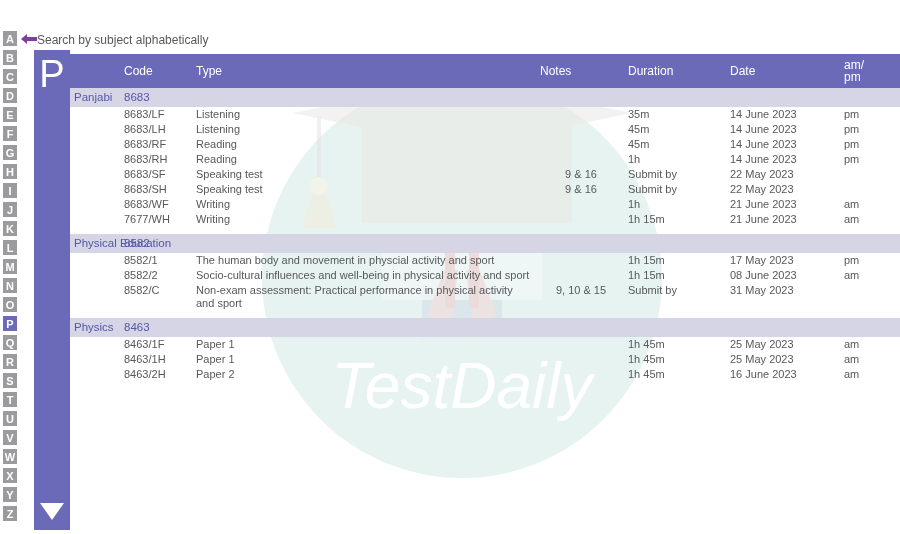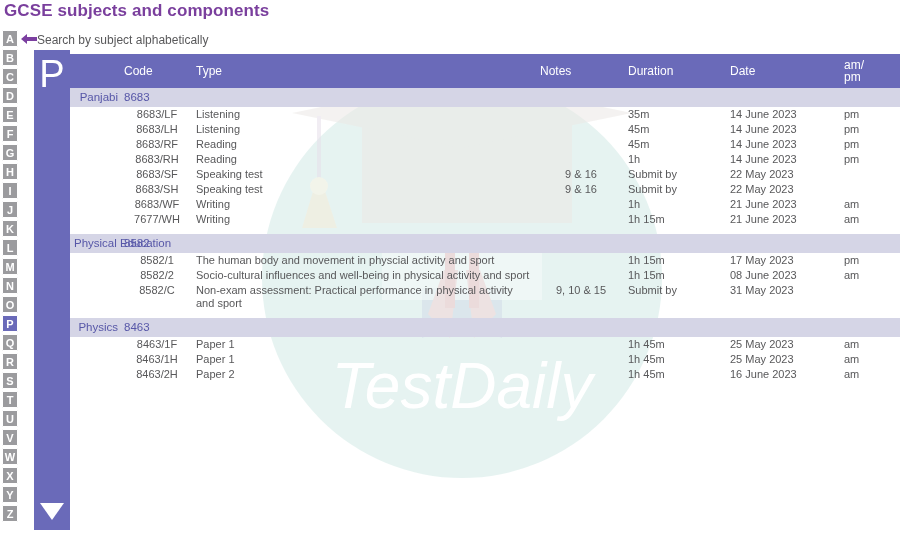--- a/index.html
+++ b/index.html
@@ -145,31 +145,31 @@
   tr.subject-row td {
     background: #d5d5e6;
     color: #5757a8;
     font-size: 11.5px;
     font-weight: 400;
     padding: 3px 0 4px 0;
     height: 19px;
     vertical-align: middle;
     white-space: nowrap;
   }
-  tr.subject-row td.sub-name { padding-left: 4px; text-align: right; }
+  tr.subject-row td.sub-name { padding-left: 4px; text-align: left; }
   tr.subject-row td.sub-code { padding-left: 6px; }
 
   tr.comp-row td {
     padding: 1px 0 1px 0;
     height: 14px;
     vertical-align: top;
     line-height: 13px;
     background: transparent;
   }
-  tr.comp-row td.col-code  { padding-left: 6px; color: #58585a; text-align: center; }
+  tr.comp-row td.col-code  { padding-left: 6px; color: #58585a; }
   tr.comp-row td.col-type  { padding-left: 6px; color: #58585a; }
   tr.comp-row td.col-notes { padding-left: 6px; color: #58585a; text-align: center; }
   tr.comp-row td.col-dur   { padding-left: 6px; color: #58585a; }
   tr.comp-row td.col-date  { padding-left: 6px; color: #58585a; }
   tr.comp-row td.col-ampm  { padding-left: 6px; color: #58585a; }
   tr.comp-row td.col-sub   { }
 
   tr.spacer-row td { height: 7px; padding: 0; }
 </style>
 </head>
@@ -195,21 +195,20 @@
         <polygon points="182,232 196,232 188,300 166,276" fill="#f6cfd0"></polygon>
         <polygon points="204,232 218,232 234,276 212,300" fill="#f6cfd0"></polygon>
         <rect x="186," y="0" width="0" height="0" fill="none"></rect>
         <rect x="183" y="215" width="10" height="55" fill="#f2bfc2"></rect>
         <rect x="207" y="215" width="10" height="55" fill="#f2bfc2"></rect>
       </g>
       <text x="200" y="370" text-anchor="middle" font-family="Liberation Sans, sans-serif" font-size="64" font-weight="300" fill="#ffffff">TestDaily</text>
     </svg>
   </div>
 
-  <div id="page-title">GCSE subjects and components</div>
 
   <div id="search-hint">
     <span class="arrow-ico">
       <svg width="16" height="12" viewBox="0 0 16 12" xmlns="http://www.w3.org/2000/svg">
         <polygon points="0,6 6,1 6,4 16,4 16,8 6,8 6,11" fill="#7b3fa0"></polygon>
       </svg>
     </span>
     <span class="hint-text">Search by subject alphabetically</span>
   </div>
 

